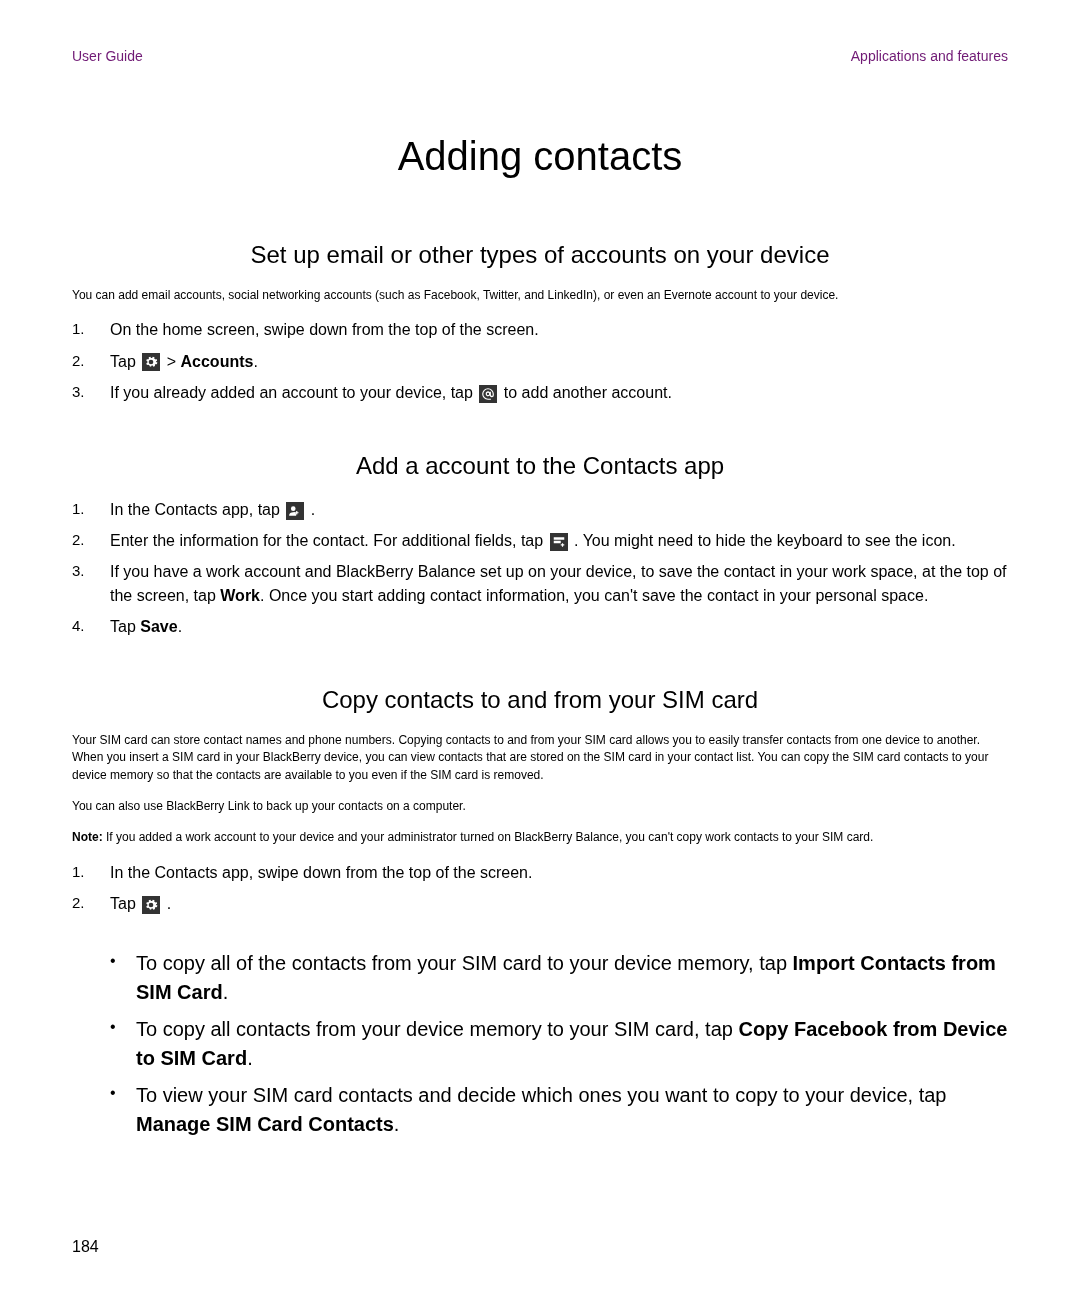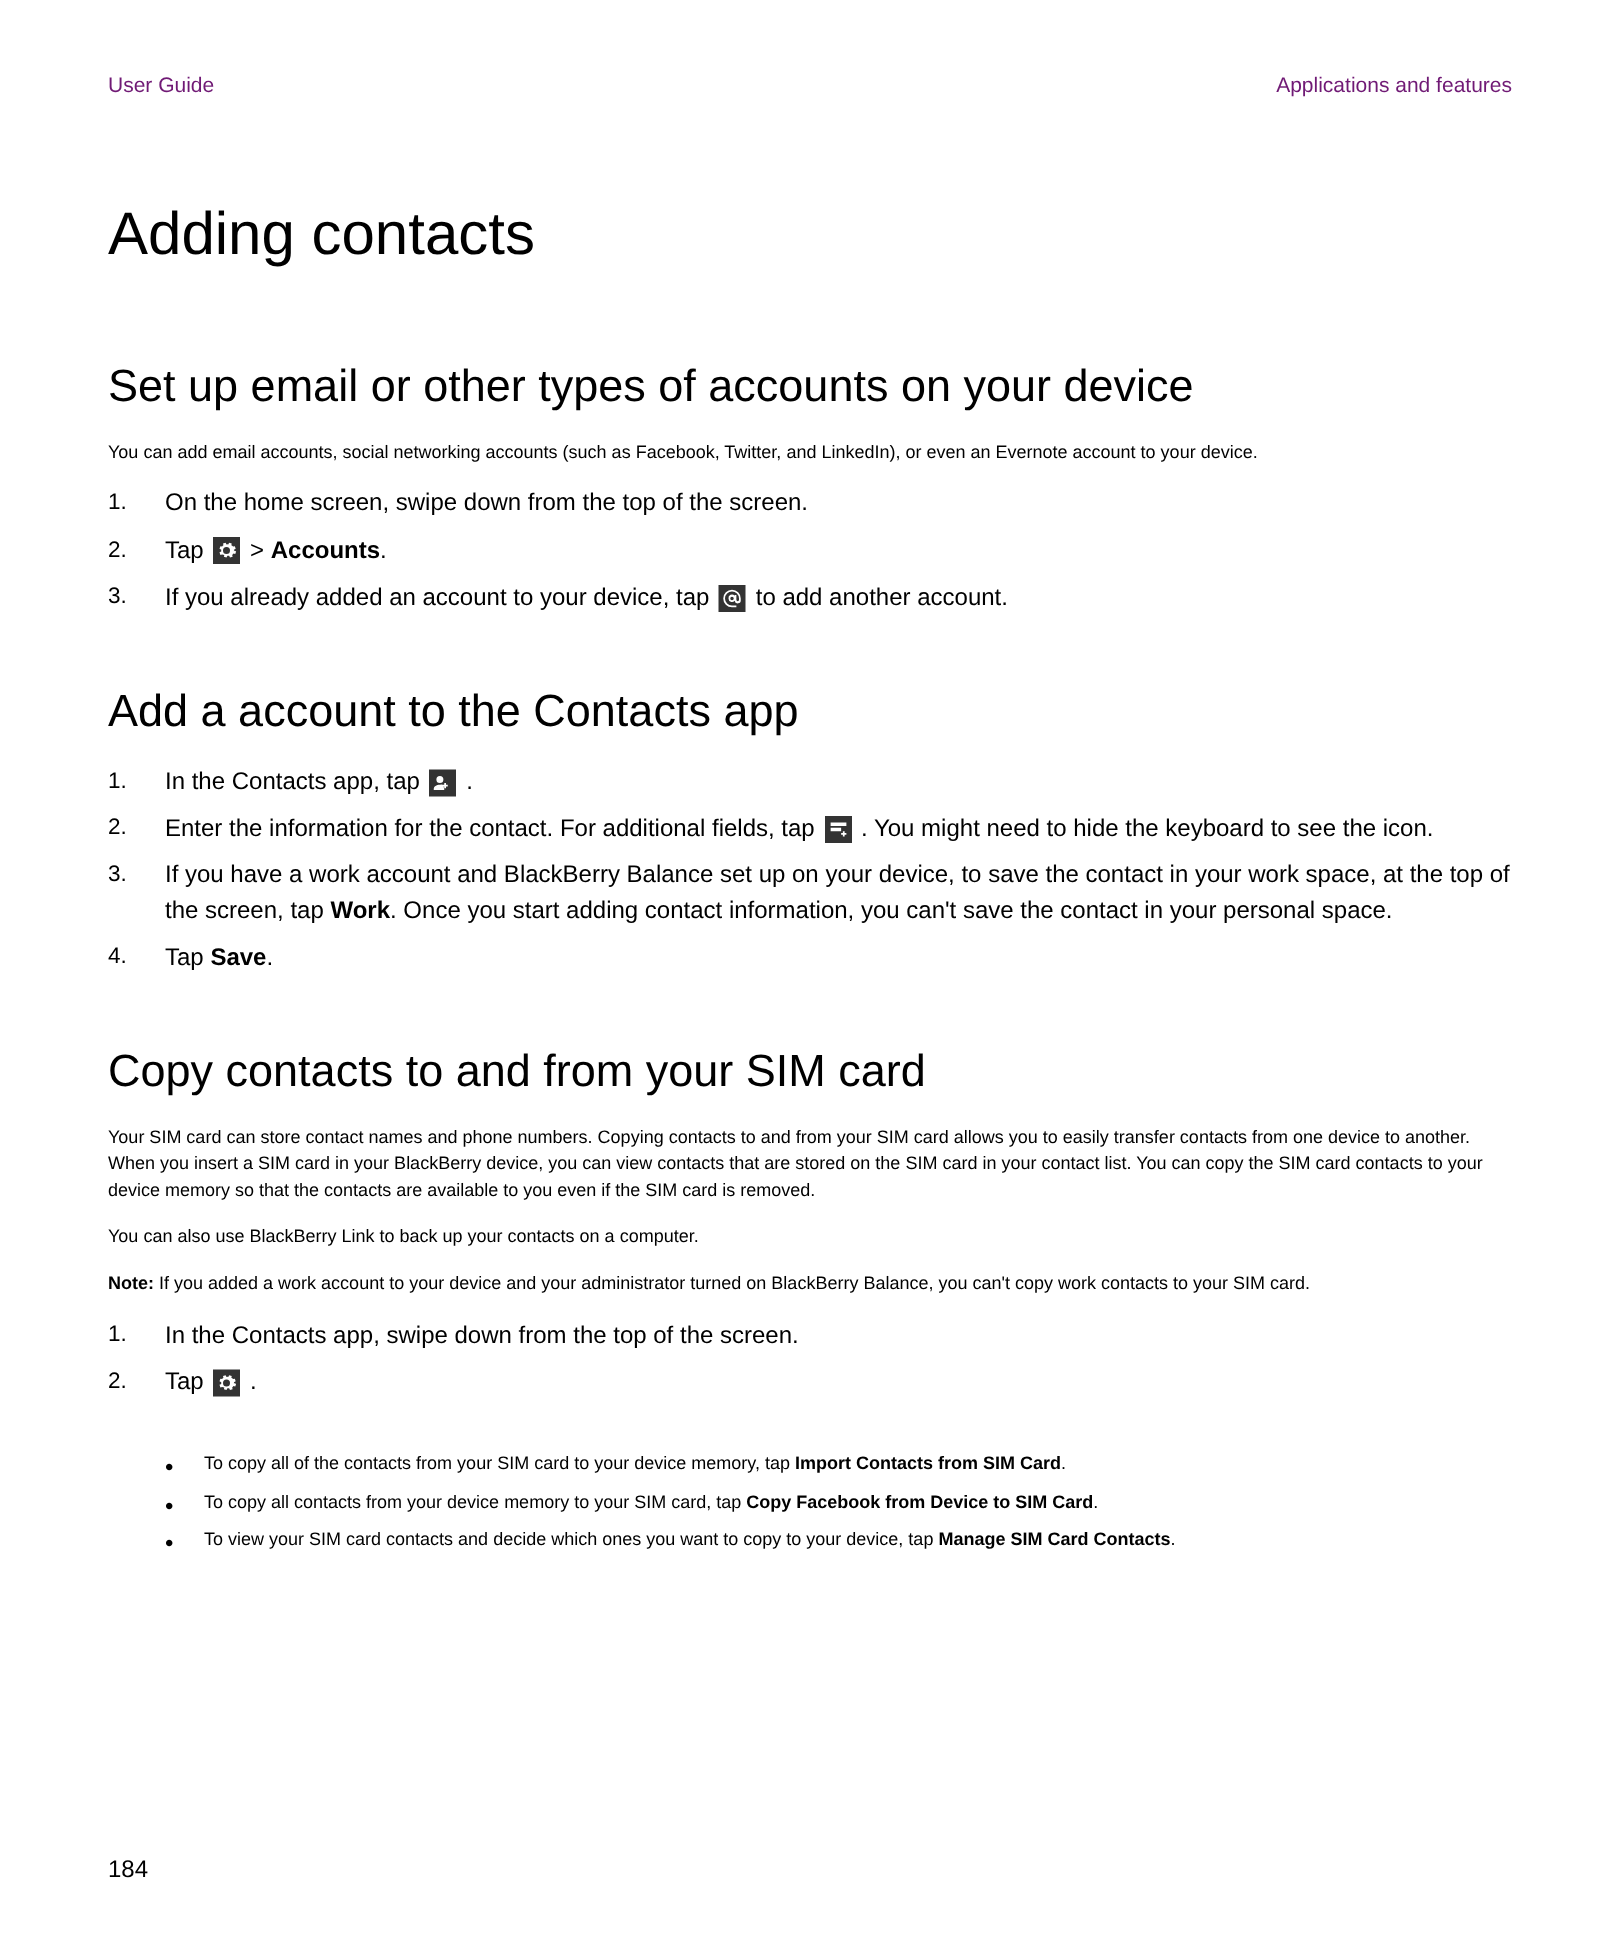--- a/index.html
+++ b/index.html
@@ -17,26 +17,28 @@
     display: flex;
     justify-content: space-between;
     font-size: 14px;
     color: #701a75;
     margin-bottom: 70px;
   }
   h1 {
     font-size: 40px;
     font-weight: 400;
     margin-bottom: 42px;
+    text-align: center;
   }
   h2 {
-    font-size: 30px;
+    font-size: 24px;
     font-weight: 400;
     margin-top: 20px;
     margin-bottom: 18px;
+    text-align: center;
   }
   p {
     font-size: 12px;
     line-height: 1.45;
     margin-bottom: 14px;
   }
   ol.main {
     list-style: none;
     counter-reset: step;
     margin-bottom: 20px;
@@ -57,21 +59,21 @@
     font-size: 15px;
   }
   ul.bullets {
     list-style: none;
     margin-left: 38px;
     margin-top: 6px;
   }
   ul.bullets > li {
     position: relative;
     padding-left: 26px;
-    font-size: 12px;
+    font-size: 20px;
     line-height: 1.45;
     margin-bottom: 8px;
   }
   ul.bullets > li::before {
     content: "•";
     position: absolute;
     left: 0;
     top: 0;
     font-size: 16px;
   }

